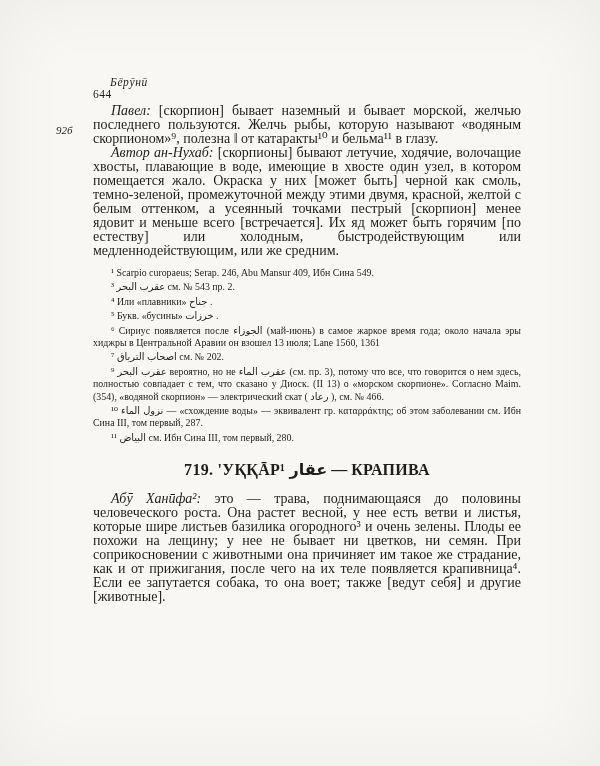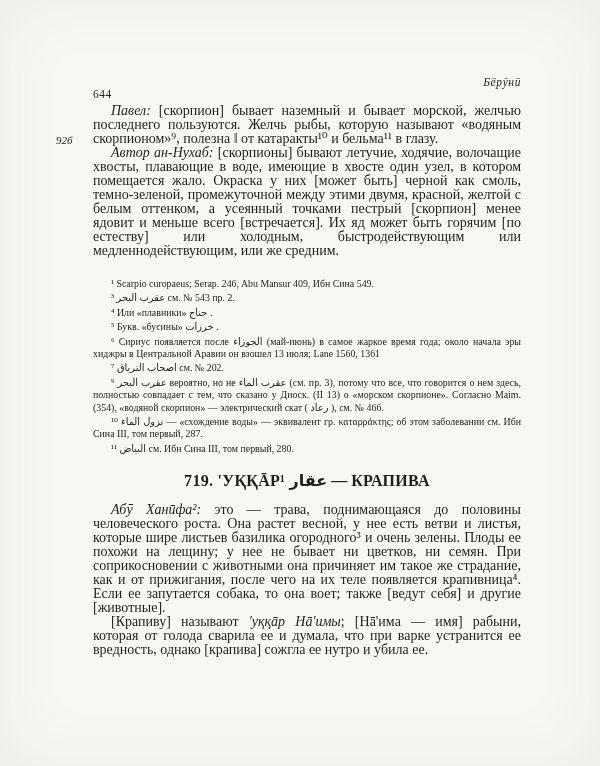--- a/index.html
+++ b/index.html
@@ -16,37 +16,37 @@
     background:#f8f7f3;
     box-shadow: inset 0 0 70px rgba(60,55,45,0.06);
     overflow:hidden;
   }
   .running-head {
     position:absolute; top:76px; left:93px; width:428px; height:16px;
     font-size:11.5px;
   }
   .page-num { position:absolute; left:0; top:12px; letter-spacing:0.5px; }
   .running-title {
-    position:absolute; left:4px; right:0; text-align:right;
+    position:absolute; left:17px; right:0; text-align:left;
     font-style:italic; letter-spacing:0.6px;
   }
   .margin-note {
-    position:absolute; top:134px; left:56px;
+    position:absolute; top:124px; left:56px;
     font-style:italic; font-size:11px;
   }
   .text-block {
     position:absolute; top:104px; left:93px; width:428px;
   }
   .para {
     font-size:14px; line-height:14px;
     text-align:justify; text-indent:18px;
   }
   .lead { font-style:italic; }
   .em { font-style:italic; }
-  .footnotes { margin-top:20px; }
+  .footnotes { margin-top:9px; }
   .footnote {
     font-size:9.9px; line-height:12.4px;
     text-align:justify; text-indent:18px;
     margin-bottom:2px;
   }
   .section-heading {
     margin-top:16px; margin-bottom:13px;
     text-align:center;
     font-size:16px; font-weight:bold; letter-spacing:0.3px;
   }
@@ -78,17 +78,16 @@
       <p class="footnote">⁷ اصحاب الترياق см. № 202.</p>
       <p class="footnote">⁹ عقرب البحر вероятно, но не عقرب الماء (см. пр. 3), потому что все, что говорится о нем здесь, полностью совпадает с тем, что сказано у Диоск. (II 13) о «морском скорпионе». Согласно Maim. (354), «водяной скорпион» — электрический скат ( رعاد ), см. № 466.</p>
       <p class="footnote">¹⁰ نزول الماء — «схождение воды» — эквивалент гр. καταρράκτης; об этом заболевании см. Ибн Сина III, том первый, 287.</p>
       <p class="footnote">¹¹ البياض см. Ибн Сина III, том первый, 280.</p>
     </section>
 
     <h2 class="section-heading">719. 'УҚҚĀР¹ عقار — КРАПИВА</h2>
 
     <p class="para"><span class="lead">Абӯ Ханӣфа²:</span><span> это — трава, поднимающаяся до половины человеческого роста. Она растет весной, у нее есть ветви и листья, которые шире листьев базилика огородного³ и очень зелены. Плоды ее похожи на лещину; у нее не бывает ни цветков, ни семян. При соприкосновении с животными она причиняет им такое же страдание, как и от прижигания, после чего на их теле появляется крапивница⁴. Если ее запутается собака, то она воет; также [ведут себя] и другие [животные].</span></p>
 
-    <p class="para"><span>[Крапиву] называют </span><span class="em">'уққāр Нā'имы</span><span>; [Нā'има — имя] рабыни, которая от голода сварила ее и думала, что при варке устранится ее вредность, однако [крапива] сожгла ее нутро и убила ее.</span></p>
 
   </main>
 
 </div>
 
 </body></html>

